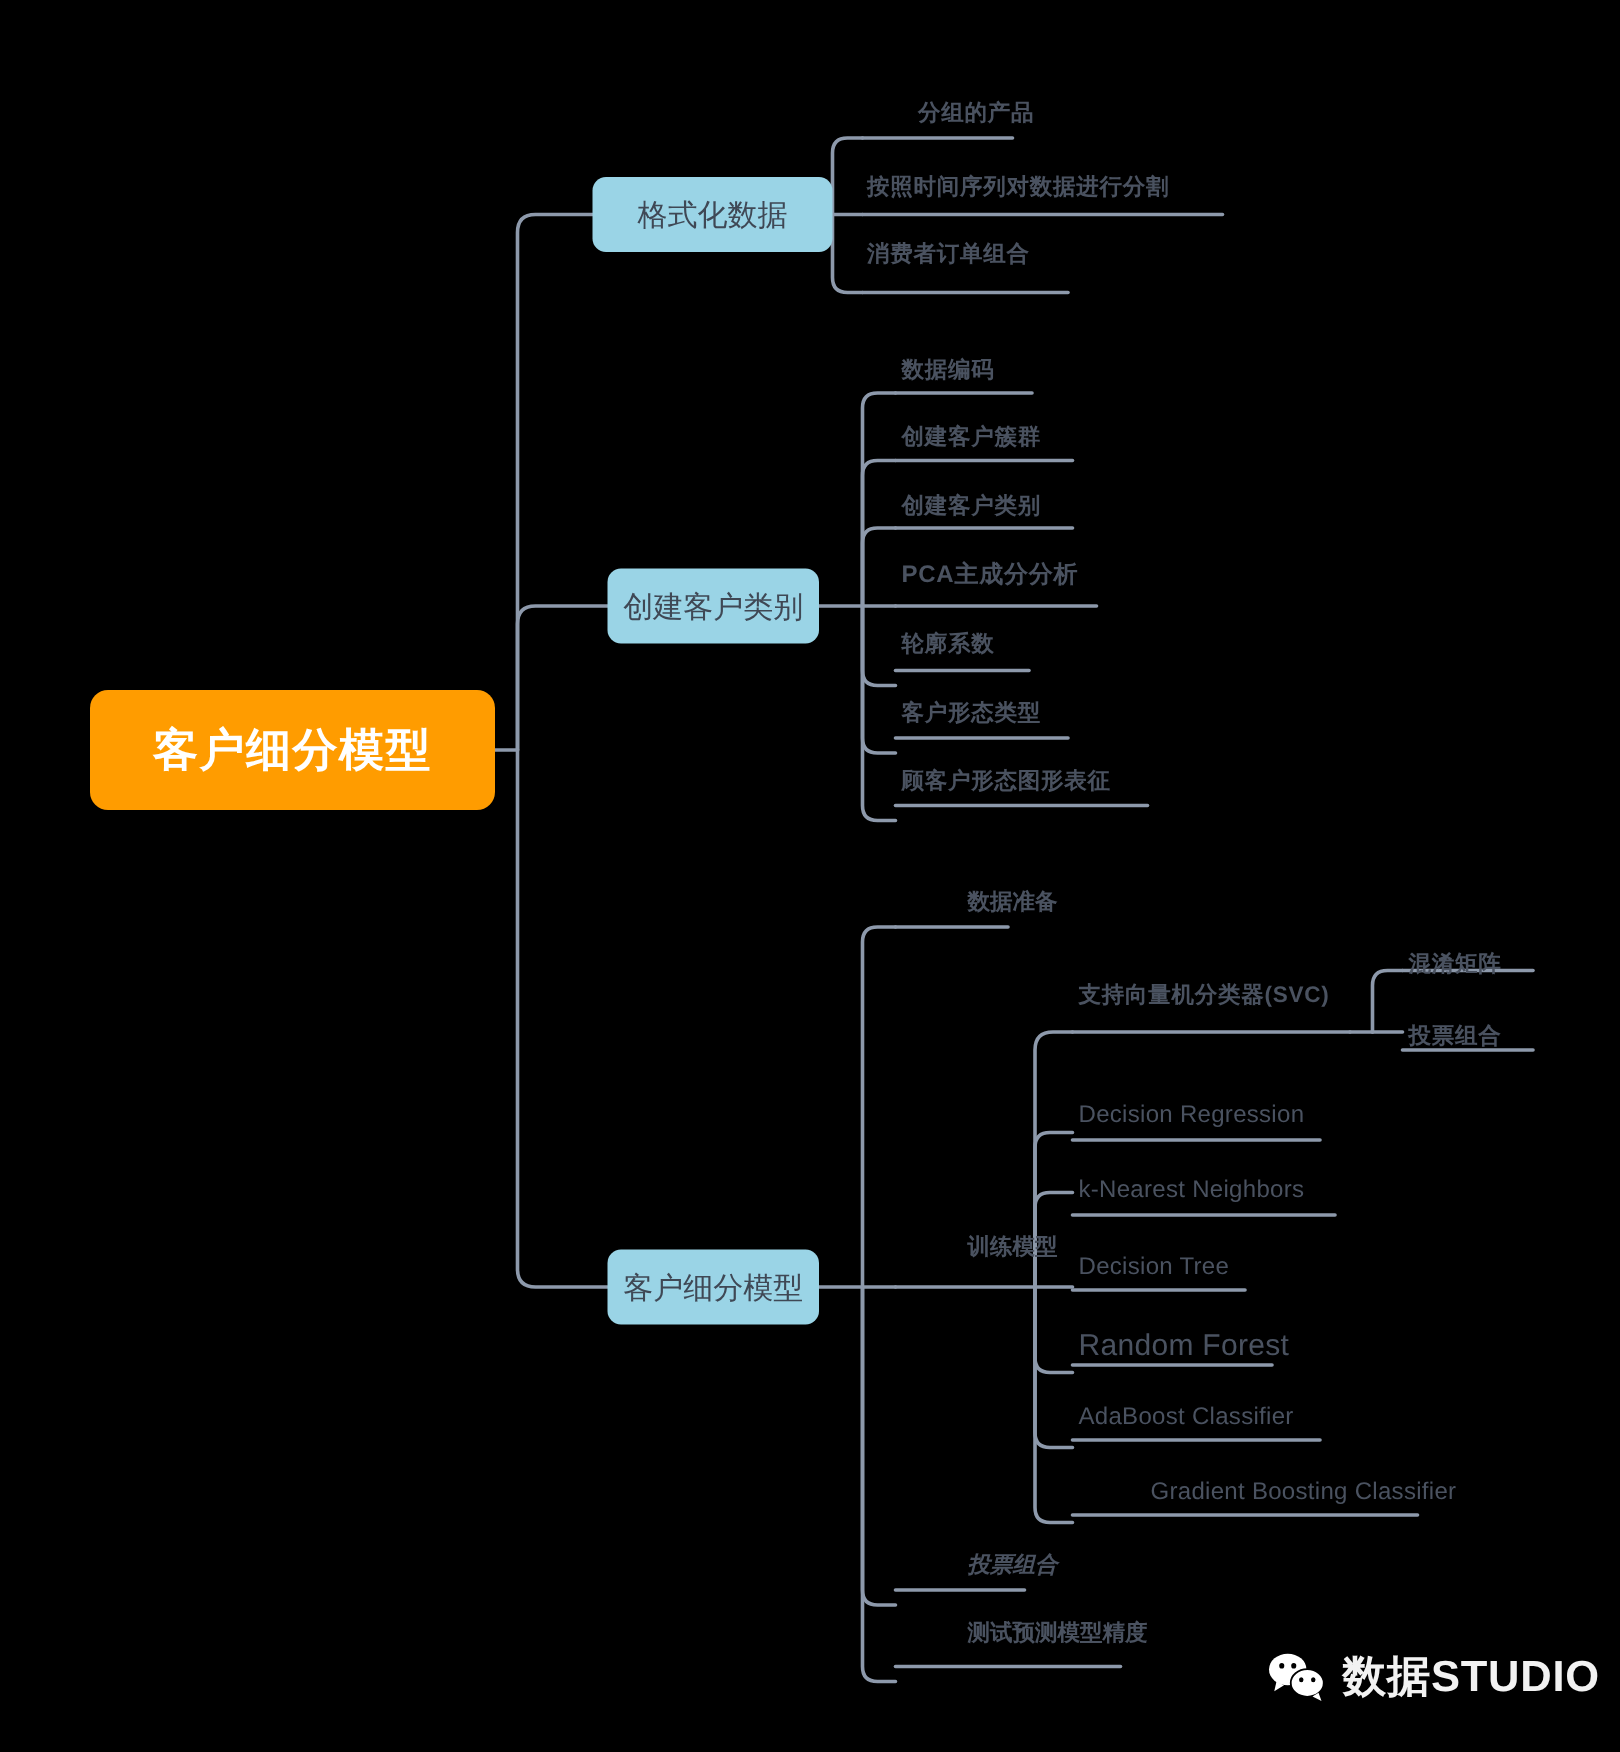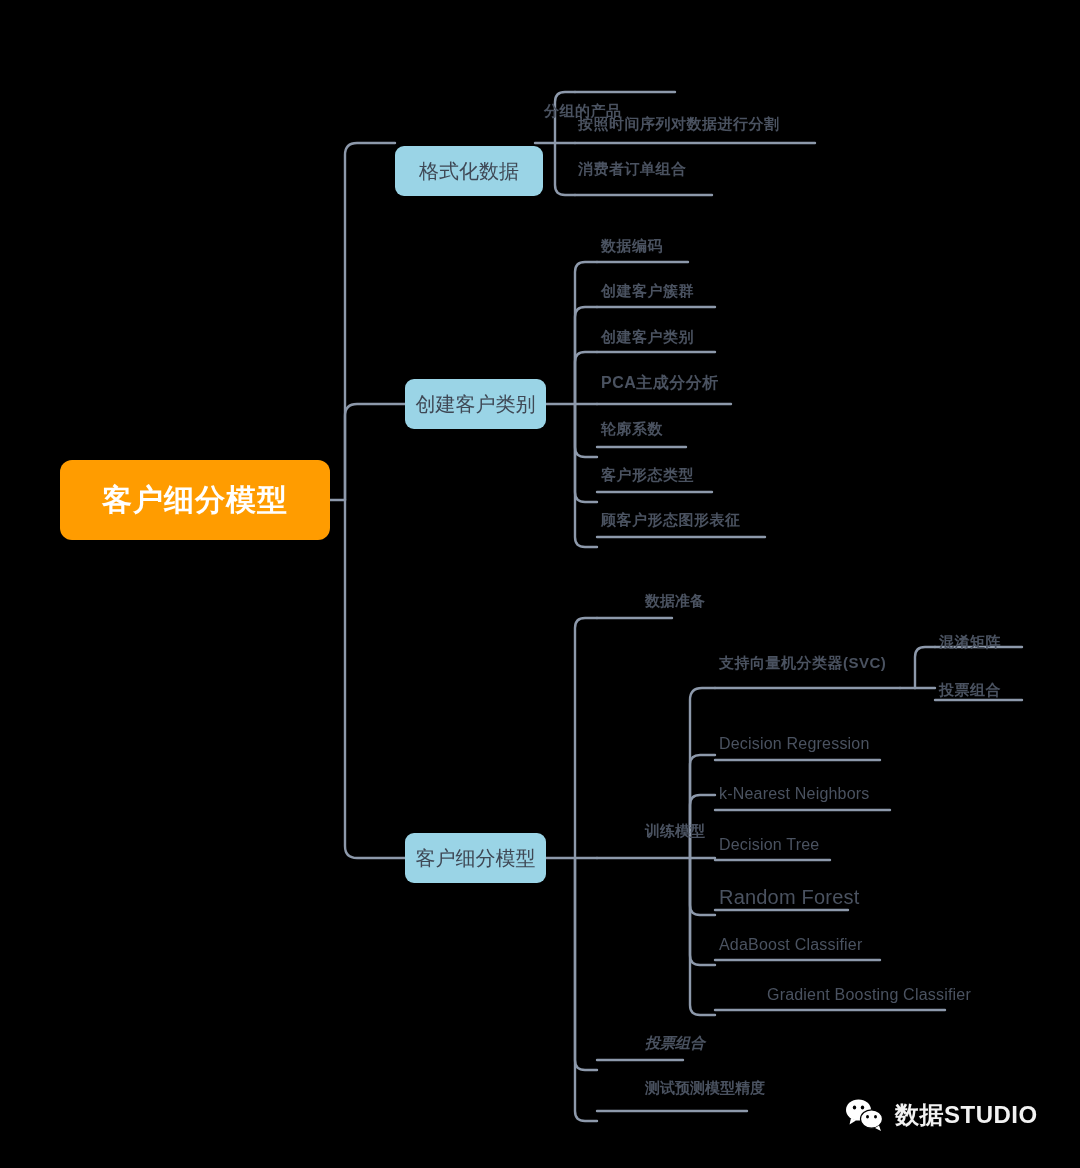--- a/index.html
+++ b/index.html
@@ -35,21 +35,21 @@
   .leaf.zh{font-weight:bold;letter-spacing:0.5px;}
   .leaf.en{font-weight:normal;letter-spacing:0.2px;}
 
   .mid{
     position:absolute;color:#4a5260;font-size:15px;font-weight:bold;white-space:nowrap;margin-left:44px;
   }
 
   .watermark{
     position:absolute;left:845px;top:1098px;display:flex;align-items:center;gap:10px;
   }
-  .wm-text{color:#f2f2f2;font-size:24px;font-weight:bold;letter-spacing:0.5px;}
+  .wm-text{color:#f2f2f2;font-size:29px;font-weight:bold;letter-spacing:0.5px;}
 </style>
 </head>
 <body>
 
 <div id="canvas">
 
   <svg class="svg-layer" viewBox="0 0 1080 1168" xmlns="http://www.w3.org/2000/svg">
     <g fill="none" stroke="#8d99ab" stroke-width="2.4" stroke-linecap="round">
 
       <path d="M330,500 L345,500"></path>
@@ -116,33 +116,33 @@
       <path d="M915,688 L935,688"></path>
       <path d="M935,647 L1022,647"></path>
       <path d="M935,700 L1022,700"></path>
     </g>
   </svg>
 
   <div class="node root-node">
     <span class="root-label">客户细分模型</span>
   </div>
 
-  <div class="node branch-node" style="left:395px;top:118px;width:148px;margin-top:28px;">
+  <div class="node branch-node" style="left:395px;top:118px;width:160px;">
     <span class="branch-label">格式化数据</span>
   </div>
 
   <div class="node branch-node" style="left:405px;top:379px;width:141px;">
     <span class="branch-label">创建客户类别</span>
   </div>
 
   <div class="node branch-node" style="left:405px;top:833px;width:141px;">
     <span class="branch-label">客户细分模型</span>
   </div>
 
-  <div class="leaf zh" style="left:544px;top:66px;margin-top:36px;">分组的产品</div>
+  <div class="leaf zh" style="left:612px;top:66px;">分组的产品</div>
   <div class="leaf zh" style="left:578px;top:115px;">按照时间序列对数据进行分割</div>
   <div class="leaf zh" style="left:578px;top:160px;">消费者订单组合</div>
 
   <div class="leaf zh" style="left:601px;top:237px;">数据编码</div>
   <div class="leaf zh" style="left:601px;top:282px;">创建客户簇群</div>
   <div class="leaf zh" style="left:601px;top:328px;">创建客户类别</div>
   <div class="leaf zh" style="left:601px;top:373px;font-size:16px;">PCA主成分分析</div>
   <div class="leaf zh" style="left:601px;top:420px;">轮廓系数</div>
   <div class="leaf zh" style="left:601px;top:466px;">客户形态类型</div>
   <div class="leaf zh" style="left:601px;top:511px;">顾客户形态图形表征</div>

